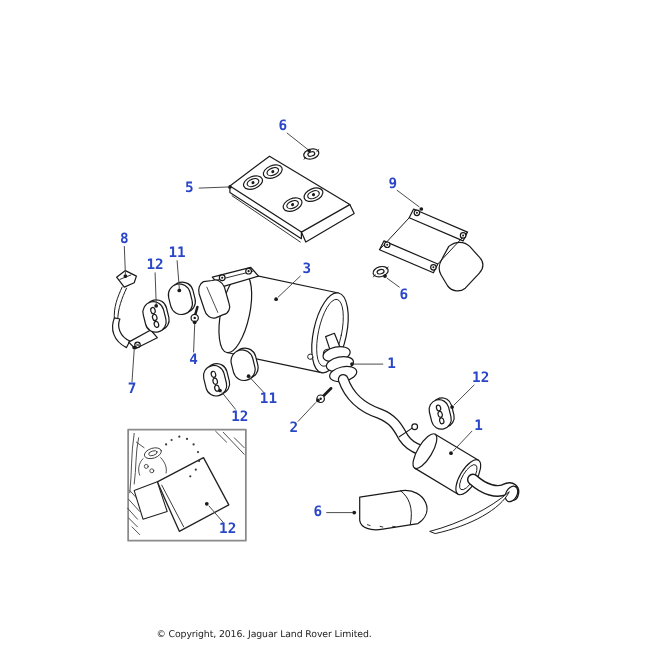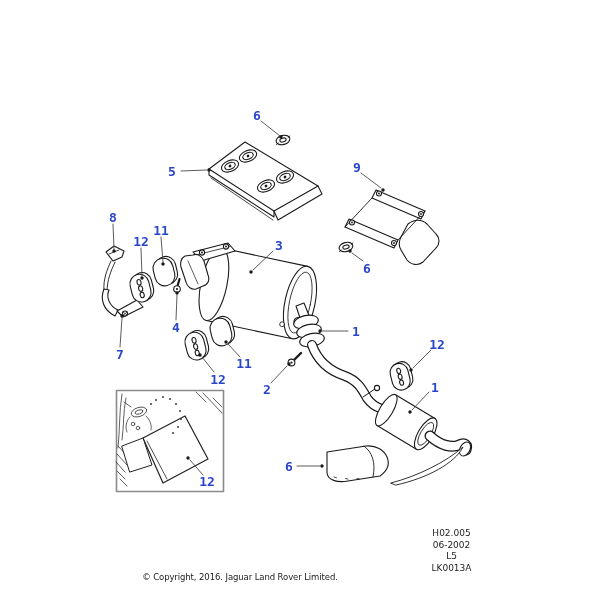--- a/index.html
+++ b/index.html
@@ -282,22 +282,16 @@
   <div class="callout" style="left:120px;top:354px">7</div>
   <div class="callout" style="left:218px;top:379px">12</div>
   <div class="callout" style="left:244px;top:363px">11</div>
   <div class="callout" style="left:267px;top:389px">2</div>
   <div class="callout" style="left:356px;top:331px">1</div>
   <div class="callout" style="left:437px;top:344px">12</div>
   <div class="callout" style="left:435px;top:387px">1</div>
   <div class="callout" style="left:207px;top:481px">12</div>
   <div class="callout" style="left:289px;top:466px">6</div>
 
-  <div class="refblock">
-    <div>H02.005</div>
-    <div>06-2002</div>
-    <div>L5</div>
-    <div>LK0013A</div>
-  </div>
 
   <div class="copyright">© Copyright, 2016. Jaguar Land Rover Limited.</div>
 
 </div>
 
 </body></html>

